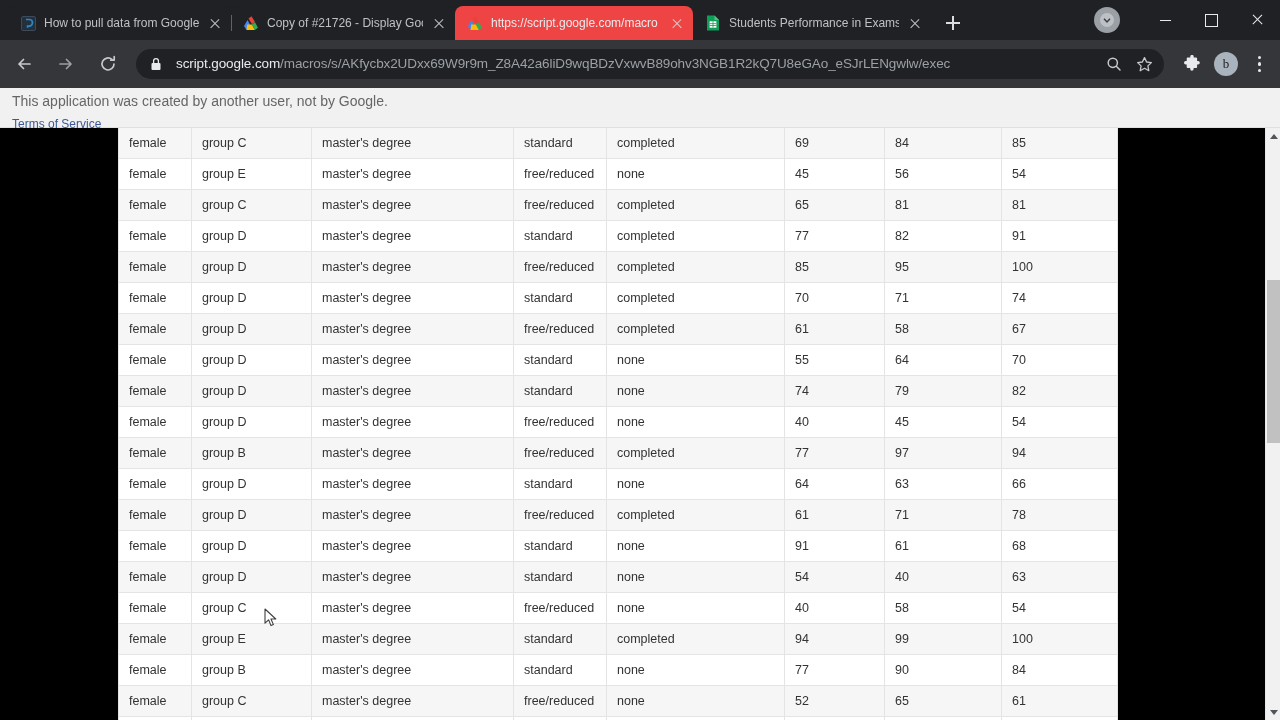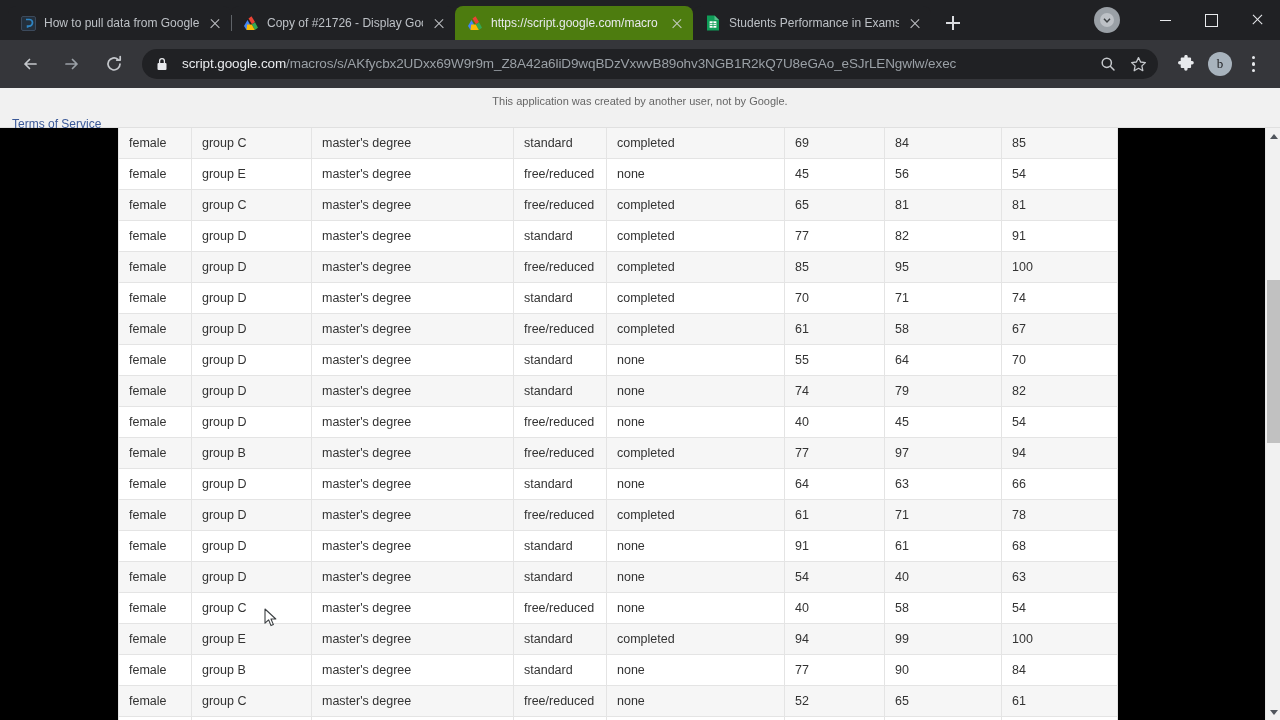--- a/index.html
+++ b/index.html
@@ -36,21 +36,21 @@
   }
   .tab.inactive { background: #202124; }
   .tab.inactive + .tab.inactive::before,
   .tab-sep {
     content: "";
     position: absolute;
     left: 0; top: 9px;
     width: 1px; height: 16px;
     background: #5f6368;
   }
-  .tab.active { background: #4d7c0f; }
+  .tab.active { background: #ef4444; }
   .tab-favicon {
     width: 16px; height: 16px;
     flex: 0 0 16px;
     display: flex; align-items: center; justify-content: center;
     position: relative;
   }
   .tab-title {
     font-size: 12px;
     color: #e8eaed;
     white-space: nowrap;
@@ -119,21 +119,21 @@
     margin-right: 22px;
   }
   .profile-pill svg { display:block; }
 
   
   .toolbar {
     height: 48px;
     background: #35363a;
     display: flex;
     align-items: center;
-    padding: 0 10px;
+    padding: 0 4px;
     gap: 2px;
   }
   .navbtn {
     width: 32px; height: 32px;
     margin: 0 4px;
     display: flex; align-items: center; justify-content: center;
     border-radius: 50%;
     flex: 0 0 32px;
   }
   .navbtn svg { display: block; }
@@ -189,25 +189,24 @@
     overflow: hidden;
   }
   .notice {
     height: 40px;
     background: #f1f1f1;
     border-bottom: 1px solid #e0e0e0;
     padding: 6px 12px 0 12px;
     position: relative;
   }
   .notice-text {
-    font-size: 11px;
+    font-size: 14px;
     color: #666666;
     line-height: 14px;
     font-family: "Liberation Sans", sans-serif;
-    text-align: center;
   }
   .notice-link {
     font-size: 12px;
     color: #3b5998;
     text-decoration: underline;
     line-height: 14px;
     margin-top: 9px;
     display: inline-block;
   }
 

